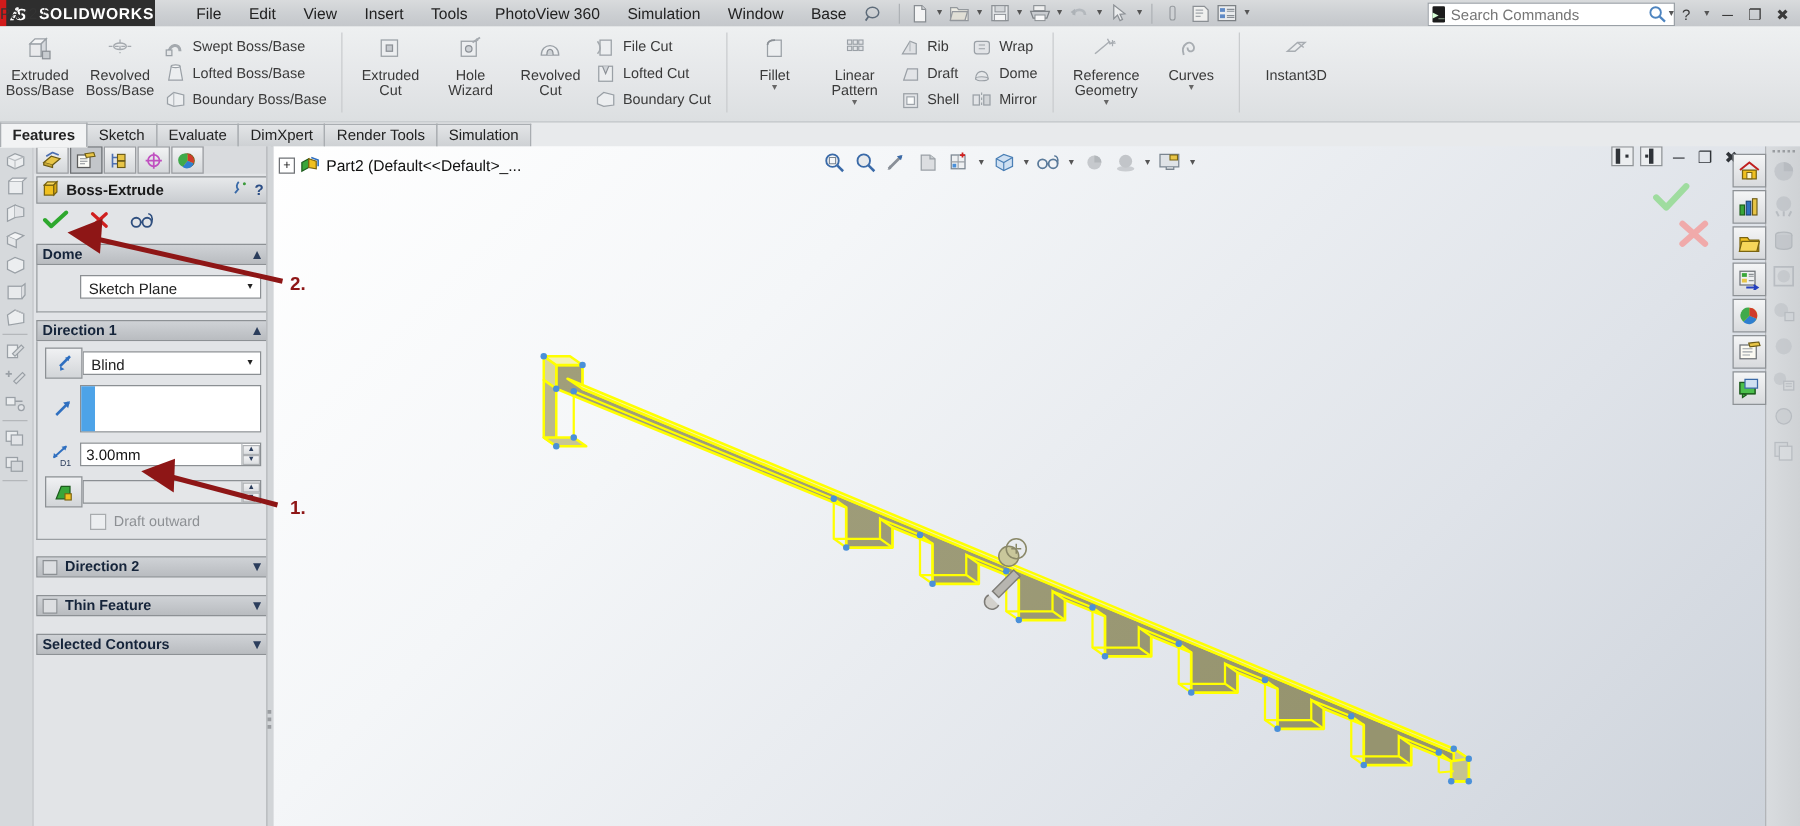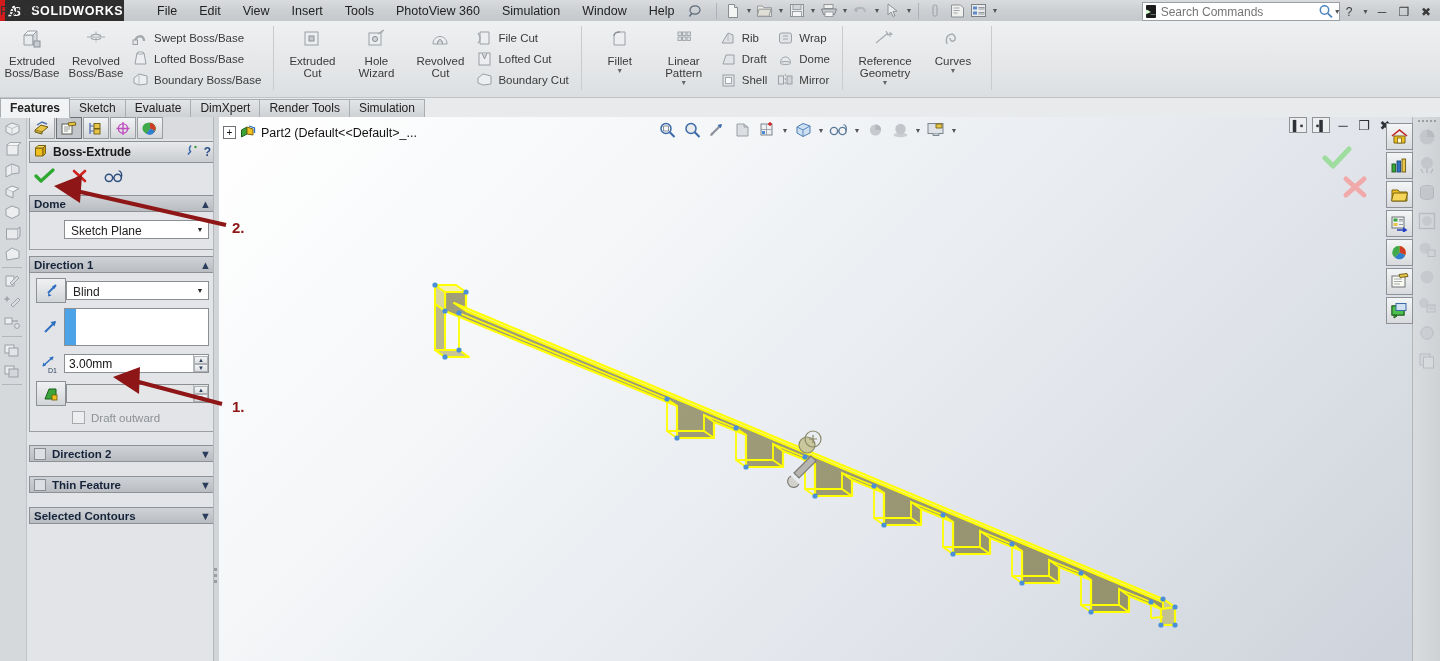--- a/index.html
+++ b/index.html
@@ -193,21 +193,21 @@
     </div>
     <div class="menus">
       <div class="menu">File</div>
       <div class="menu">Edit</div>
       <div class="menu">View</div>
       <div class="menu">Insert</div>
       <div class="menu">Tools</div>
       <div class="menu">PhotoView 360</div>
       <div class="menu">Simulation</div>
       <div class="menu">Window</div>
-      <div class="menu">Help</div>
+      <div class="menu">Base</div>
       <div class="qt">
         <svg width="15" height="14" viewBox="0 0 15 14">
             <ellipse cx="7" cy="6" rx="5" ry="4.2" fill="none" stroke="#4a5a6a" stroke-width="1.2"></ellipse>
             <path d="M4 9 L1.5 12.5" stroke="#4a5a6a" stroke-width="1.4" fill="none"></path>
           </svg>
       </div>
     </div>
     <div class="qtools">
       <div class="sep-v"></div>
       <div class="qt">
@@ -526,20 +526,31 @@
                 <path d="M6 15 C3 6 12 2 14 8 C15.6 12.5 9 14 9 9" stroke="#a8adb2" stroke-width="1.5" fill="none"></path>
               </svg>
           </div>
           <div class="lbl">Curves</div>
         </div>
         <div class="dropcaret">▼</div>
       </div>
     </div>
     <div class="rsep"></div>
 
+    <div class="rgroup">
+      <div class="bigbtn" style="width:78px">
+        <div class="ico24">
+          <svg width="26" height="22" viewBox="0 0 26 22">
+              <path d="M6 12 L14 5 L20 5 L12 12 Z" fill="none" stroke="#a8adb2" stroke-width="1.2"></path>
+              <path d="M14 5 L19 9" stroke="#a8adb2" stroke-width="1.2"></path>
+            </svg>
+        </div>
+        <div class="lbl">Instant3D</div>
+      </div>
+    </div>
   </div>
 
   <div class="cmdtabs">
     <div class="ctab active">Features</div>
     <div class="ctab">Sketch</div>
     <div class="ctab">Evaluate</div>
     <div class="ctab">DimXpert</div>
     <div class="ctab">Render Tools</div>
     <div class="ctab">Simulation</div>
   </div>

